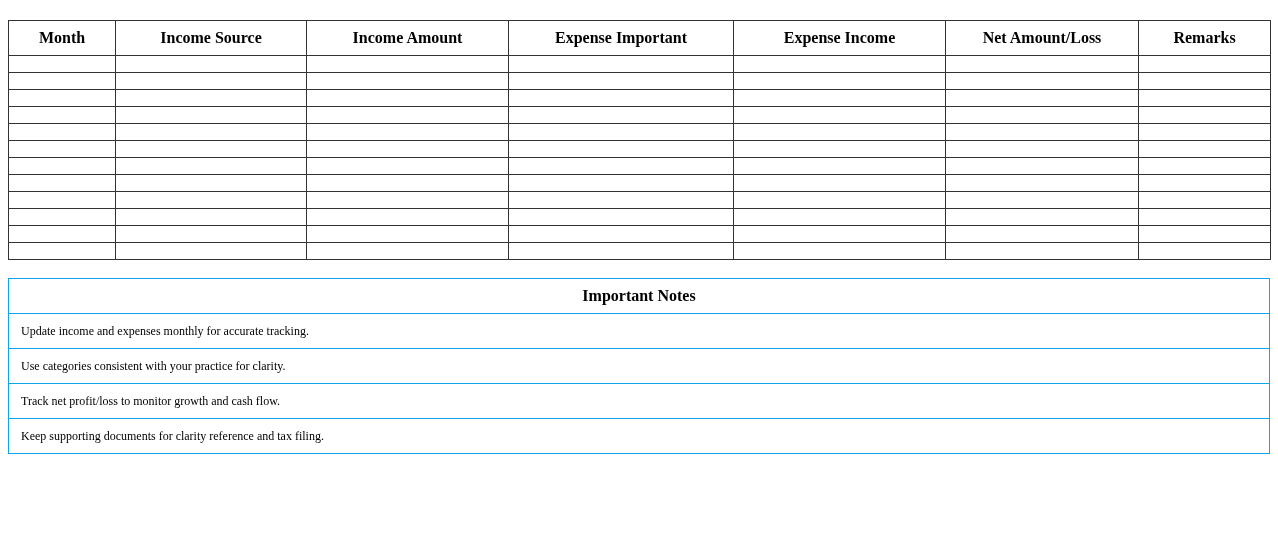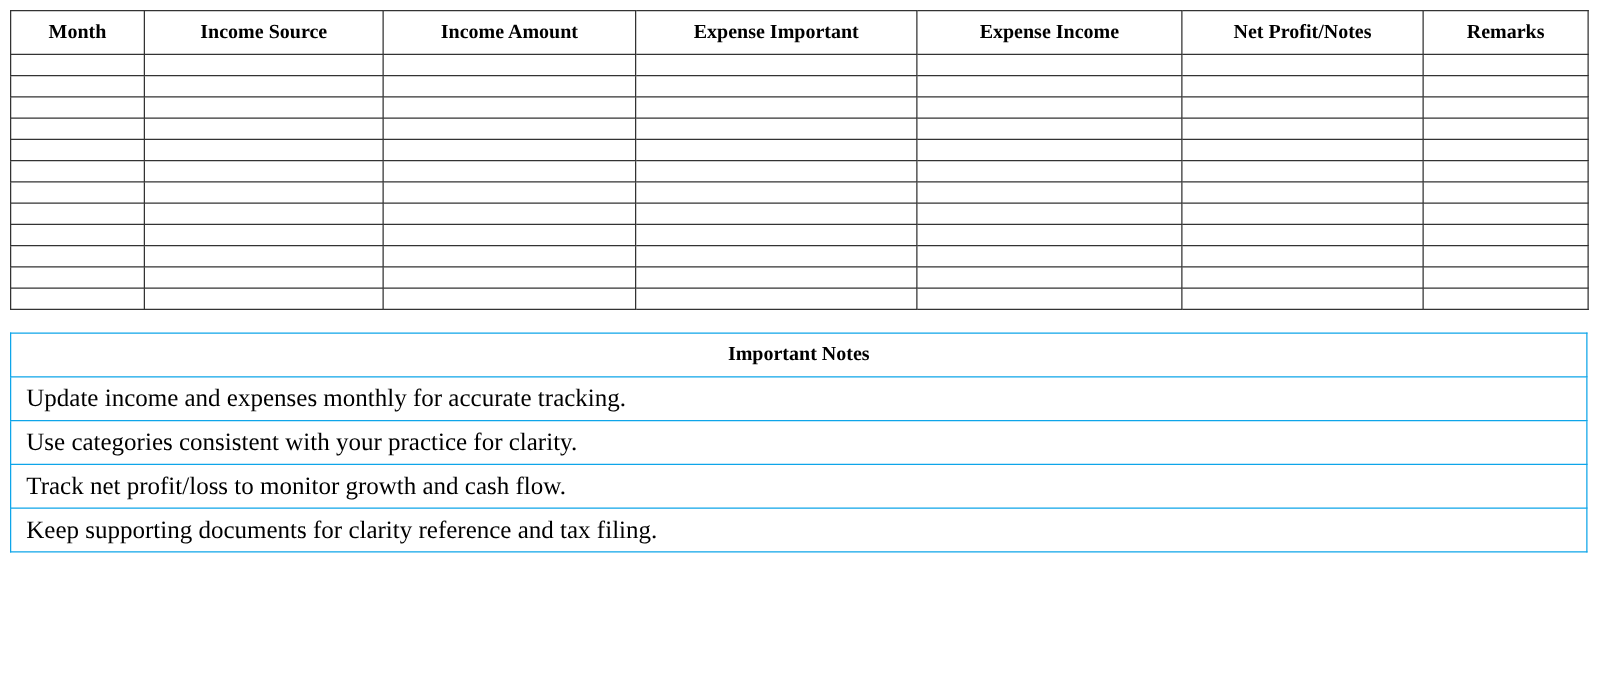--- a/index.html
+++ b/index.html
@@ -10,21 +10,21 @@
       height: 550px;
       overflow: hidden;
     }
     body {
       font-family: "Liberation Serif", "DejaVu Serif", serif;
       color: #000;
     }
     .wrap {
       position: absolute;
       left: 8px;
-      top: 8px;
+      top: 20px;
       width: 1262px;
     }
     table {
       border-collapse: collapse;
       width: 1262px;
       table-layout: fixed;
     }
     .main-table th, .main-table td {
       border: 1px solid #333;
       padding: 0;
@@ -46,21 +46,21 @@
       border: 1px solid #0ea5e9;
     }
     .notes-table th {
       font-weight: bold;
       font-size: 16px;
       height: 34px;
       text-align: center;
       padding: 0;
     }
     .notes-table td {
-      font-size: 20px;
+      font-size: 12px;
       height: 34px;
       padding: 0 12px;
       text-align: left;
     }
   </style>
 </head>
 <body>
 
 <div class="wrap">
   <table class="main-table">
@@ -73,21 +73,21 @@
         <col style="width: 193px;">
         <col style="width: 132px;">
       </colgroup>
     <thead>
       <tr>
         <th>Month</th>
         <th>Income Source</th>
         <th>Income Amount</th>
         <th>Expense Important</th>
         <th>Expense Income</th>
-        <th>Net Profit/Notes</th>
+        <th>Net Amount/Loss</th>
         <th>Remarks</th>
       </tr>
     </thead>
     <tbody id="main-body">
         <tr>
           <td></td>
           <td></td>
           <td></td>
           <td></td>
           <td></td>

